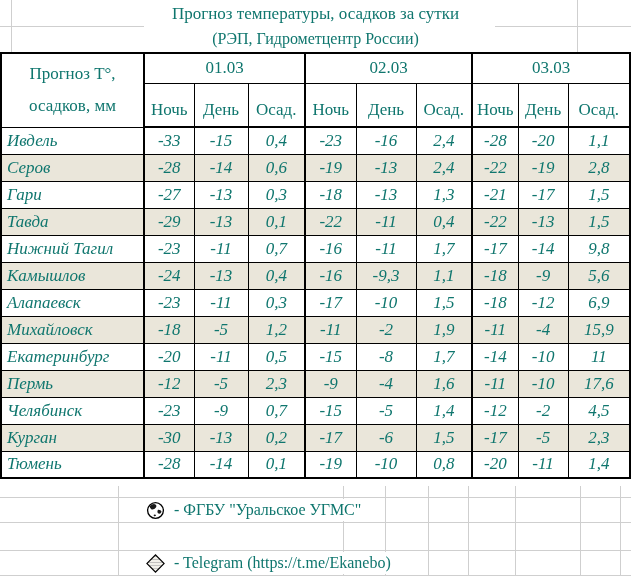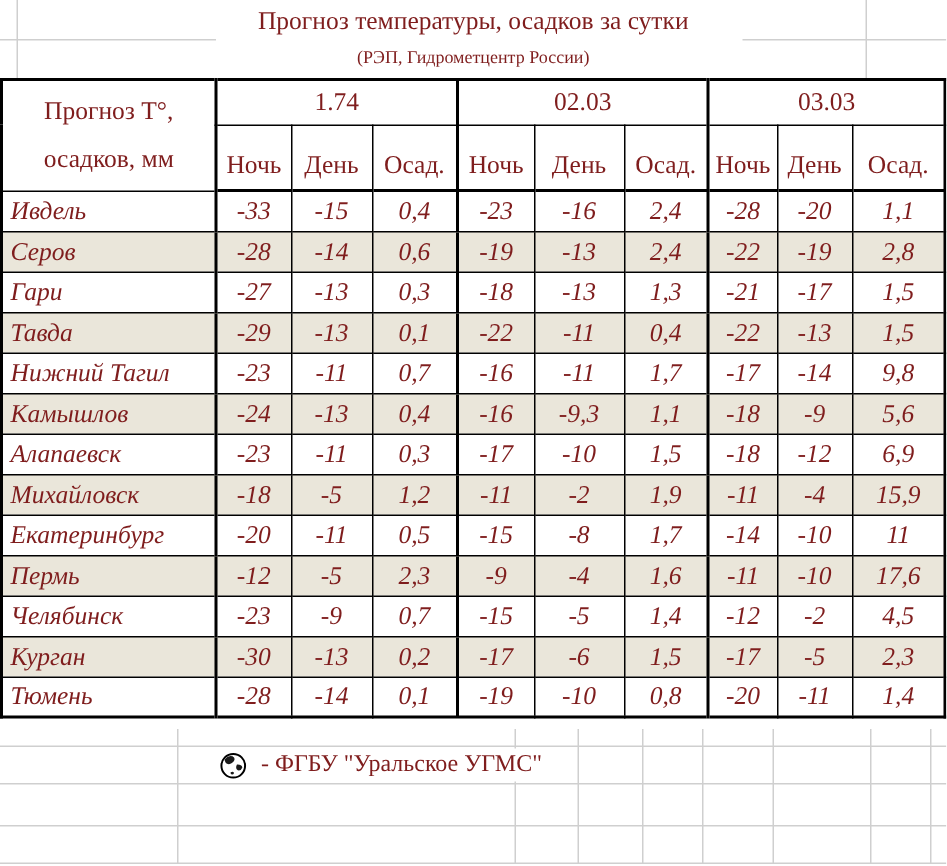--- a/index.html
+++ b/index.html
@@ -1,24 +1,24 @@
 <!DOCTYPE html>
 <html style="--stripe: #EAE6DA;"><head>
 <meta charset="utf-8">
 <style>
   html,body { margin:0; padding:0; background:#fff; }
   .sheet {
     position:relative; width:631px; height:577px; background:#fff;
-    font-family:"Liberation Serif","DejaVu Serif",serif; color:#7f1d1d; overflow:hidden;
+    font-family:"Liberation Serif","DejaVu Serif",serif; color:#0f766e; overflow:hidden;
   }
   
   .title-row { position:absolute; top:0; left:0; width:631px; height:26px;
     line-height:27px; text-align:center; font-size:17px; white-space:nowrap; }
   .subtitle-row { position:absolute; top:26px; left:0; width:631px; height:26px;
-    line-height:25px; text-align:center; font-size:12px; white-space:nowrap; }
+    line-height:25px; text-align:center; font-size:16px; white-space:nowrap; }
   
   .gl { position:absolute; background:#cfcfcf; }
   
   table.forecast {
     position:absolute; top:52px; left:0; width:631px;
     border-collapse:collapse; table-layout:fixed;
     border:2px solid #000; font-size:17px;
   }
   table.forecast th, table.forecast td { border:1px solid #000; font-weight:normal; padding:0; }
   table.forecast .gstart { border-left:2px solid #000; }
@@ -62,21 +62,21 @@
       <col style="width:46px">
         <col style="width:50px">
         <col style="width:62px">
     </colgroup>
     <thead>
       <tr class="date-row">
         <td class="corner" rowspan="2">
           <div>Прогноз Т°,</div>
           <div>осадков, мм</div>
         </td>
-        <th colspan="3">1.74</th>
+        <th colspan="3">01.03</th>
         <th colspan="3" class="gstart">02.03</th>
         <th colspan="3" class="gstart">03.03</th>
       </tr>
       <tr class="sub-row">
         <th>Ночь</th>
         <th>День</th>
         <th>Осад.</th>
         <th class="gstart">Ночь</th>
         <th>День</th>
         <th>Осад.</th>
@@ -264,14 +264,28 @@
         <circle cx="10" cy="10" r="8.3" fill="#fff" stroke="#000" stroke-width="1.4"></circle>
         <path d="M4.2 5.2 Q6.5 2.6 9.5 3.4 Q11.8 4.6 10.4 6.8 Q8.2 9.6 5.6 8.6 Q3.6 7.4 4.2 5.2 Z" fill="#1a1a1a"></path>
         <path d="M12.6 9.2 q3.2 -0.2 3.8 2.0 q-1.0 2.6 -3.2 2.0 q-2.0 -1.2 -0.6 -4.0 z" fill="#1a1a1a"></path>
         <path d="M8.2 14.6 q1.6 -0.8 2.4 0.4 q-0.6 1.4 -2.0 1.0 q-0.8 -0.6 -0.4 -1.4 z" fill="#1a1a1a"></path>
       </svg>
     </span>
     <span>- ФГБУ "Уральское УГМС"</span>
   </div>
 
 
+  <div class="legend-row" style="top:552px; height:22px;">
+    <span class="ic">
+      <svg width="19" height="19" viewBox="0 0 20 20">
+        <defs>
+          <pattern id="hatchLight" width="3.2" height="3.2" patternUnits="userSpaceOnUse" patternTransform="rotate(45)">
+            <rect width="3.2" height="3.2" fill="#f2f0ea"></rect>
+            <line x1="0" y1="0" x2="0" y2="3.2" stroke="#9a9a9a" stroke-width="1"></line>
+          </pattern>
+        </defs>
+        <rect x="3.6" y="3.6" width="12.8" height="12.8" transform="rotate(45 10 10)" fill="url(#hatchLight)" stroke="#000" stroke-width="1.2"></rect>
+      </svg>
+    </span>
+    <span>- Telegram (https://t.me/Ekanebo)</span>
+  </div>
 
 </div>
 
 </body></html>

